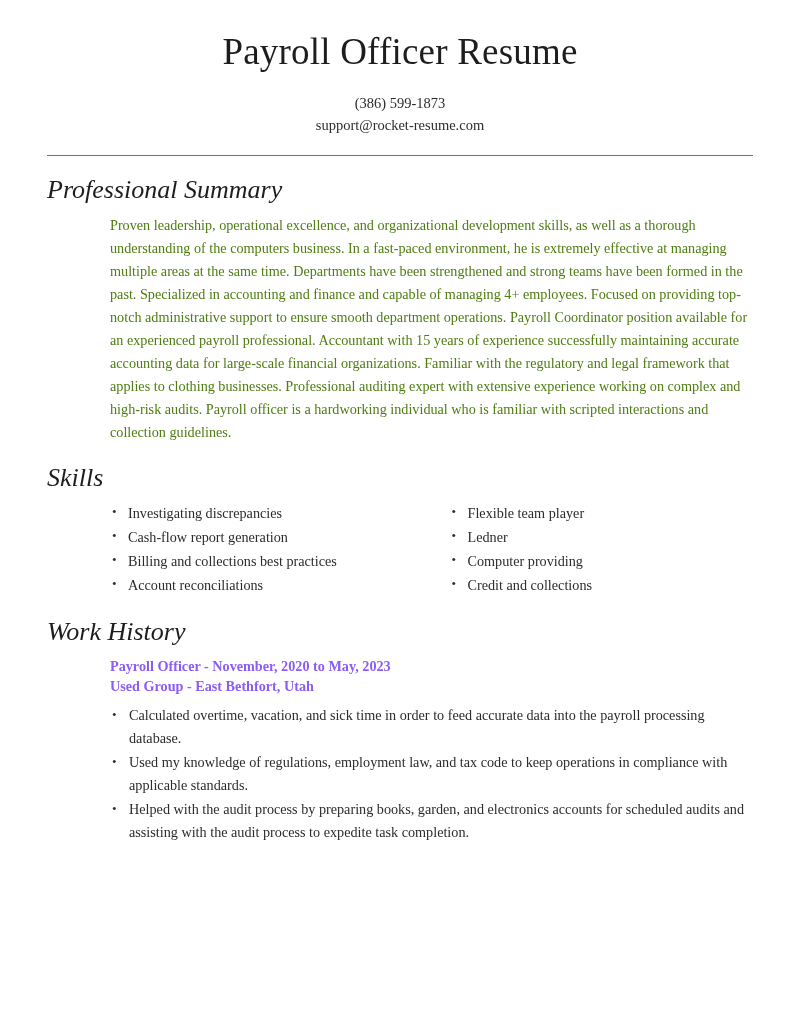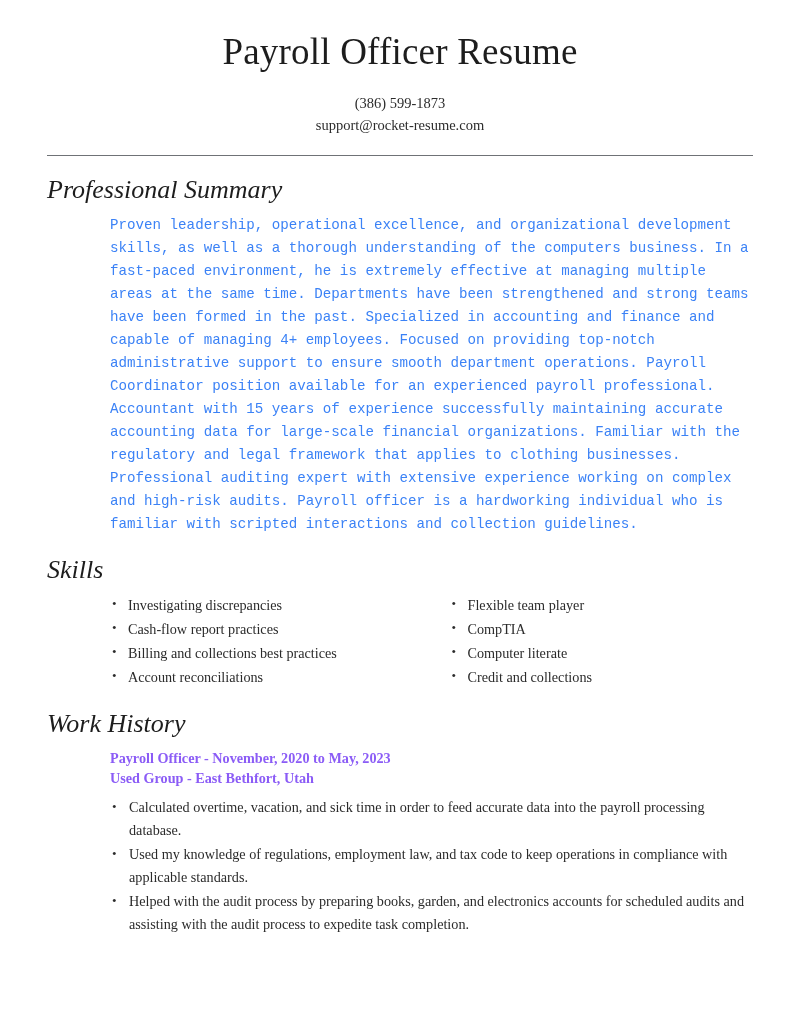--- a/index.html
+++ b/index.html
@@ -66,24 +66,23 @@
     margin: 18px 0 9px 0;
     font-style: italic;
   }
   .section-body {
     padding-left: 63px;
   }
 
   .summary-text {
     font-size: 14.2px;
     line-height: 1.62;
-    color: #3b82f6;
+    color: #4d7c0f;
     text-align: left;
     margin: 0;
-    font-family: Liberation Mono, monospace;
   }
 
   
   ul.bullets {
     list-style: none;
     margin: 0;
     padding: 0;
   }
   ul.bullets > li {
     position: relative;
@@ -159,30 +158,30 @@
     </div>
   </section>
 
   <section class="section">
     <h2 class="section-heading">Skills</h2>
     <div class="section-body">
       <div class="skills-columns">
         <div class="skills-col left">
           <ul class="bullets">
               <li>Investigating discrepancies</li>
-              <li>Cash-flow report practices</li>
+              <li>Cash-flow report generation</li>
               <li>Billing and collections best practices</li>
               <li>Account reconciliations</li>
             </ul>
         </div>
         <div class="skills-col right">
           <ul class="bullets">
               <li>Flexible team player</li>
-              <li>CompTIA</li>
-              <li>Computer literate</li>
+              <li>Ledner</li>
+              <li>Computer providing</li>
               <li>Credit and collections</li>
             </ul>
         </div>
       </div>
     </div>
   </section>
 
 
   <section class="section work">
     <h2 class="section-heading">Work History</h2>

